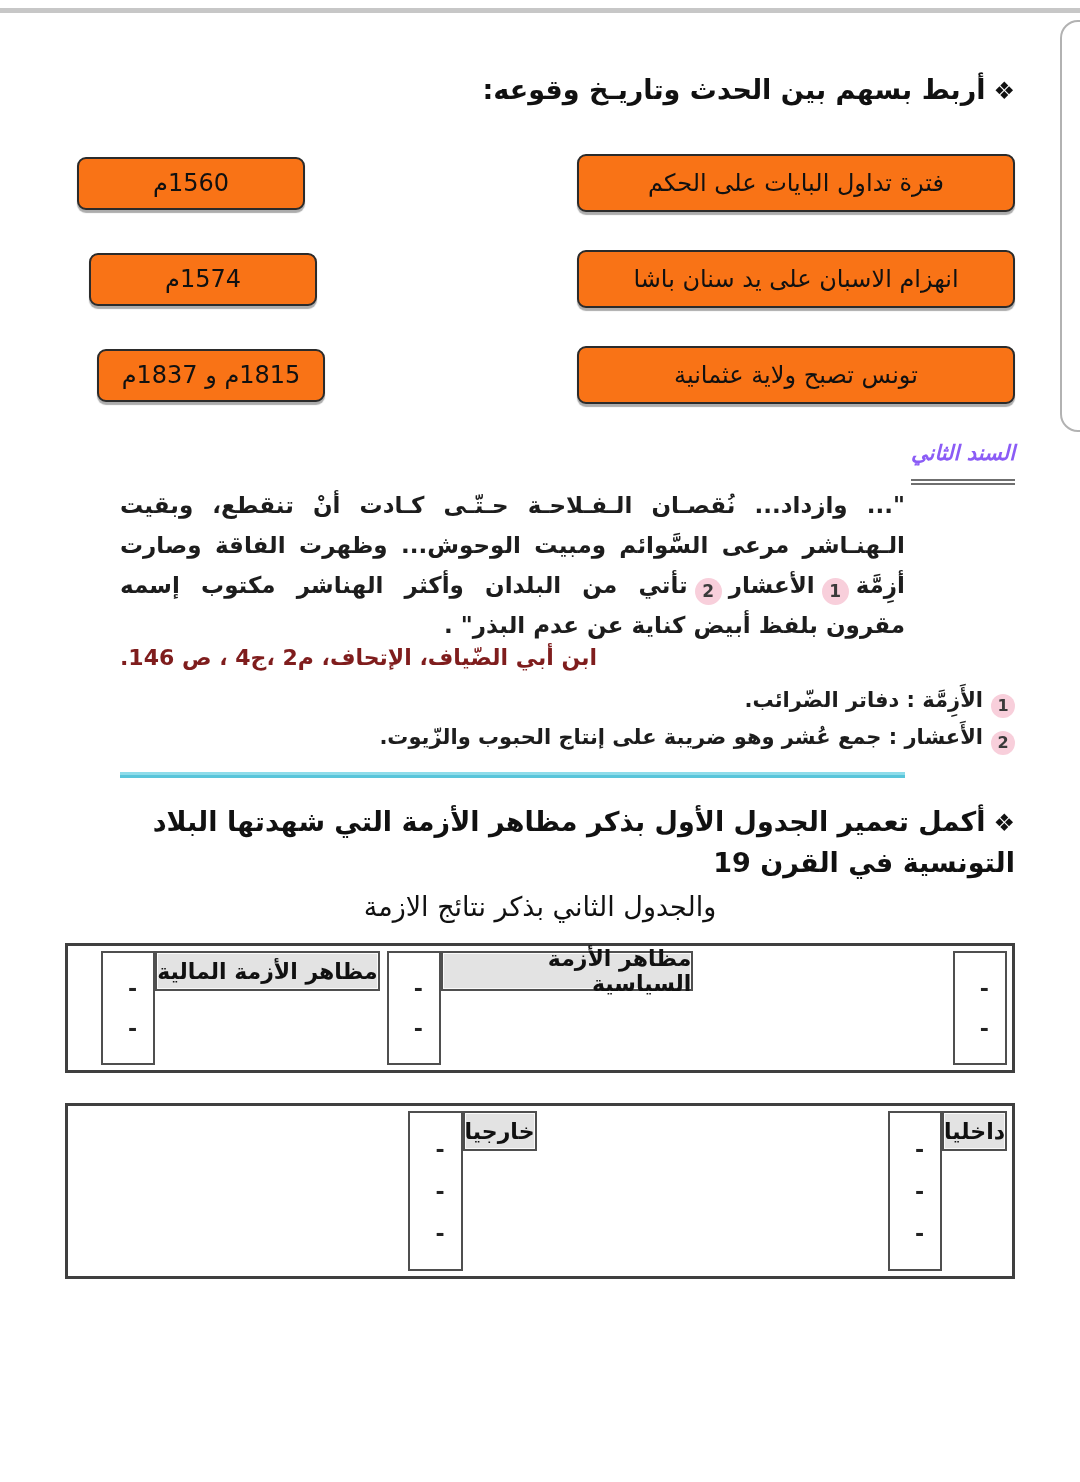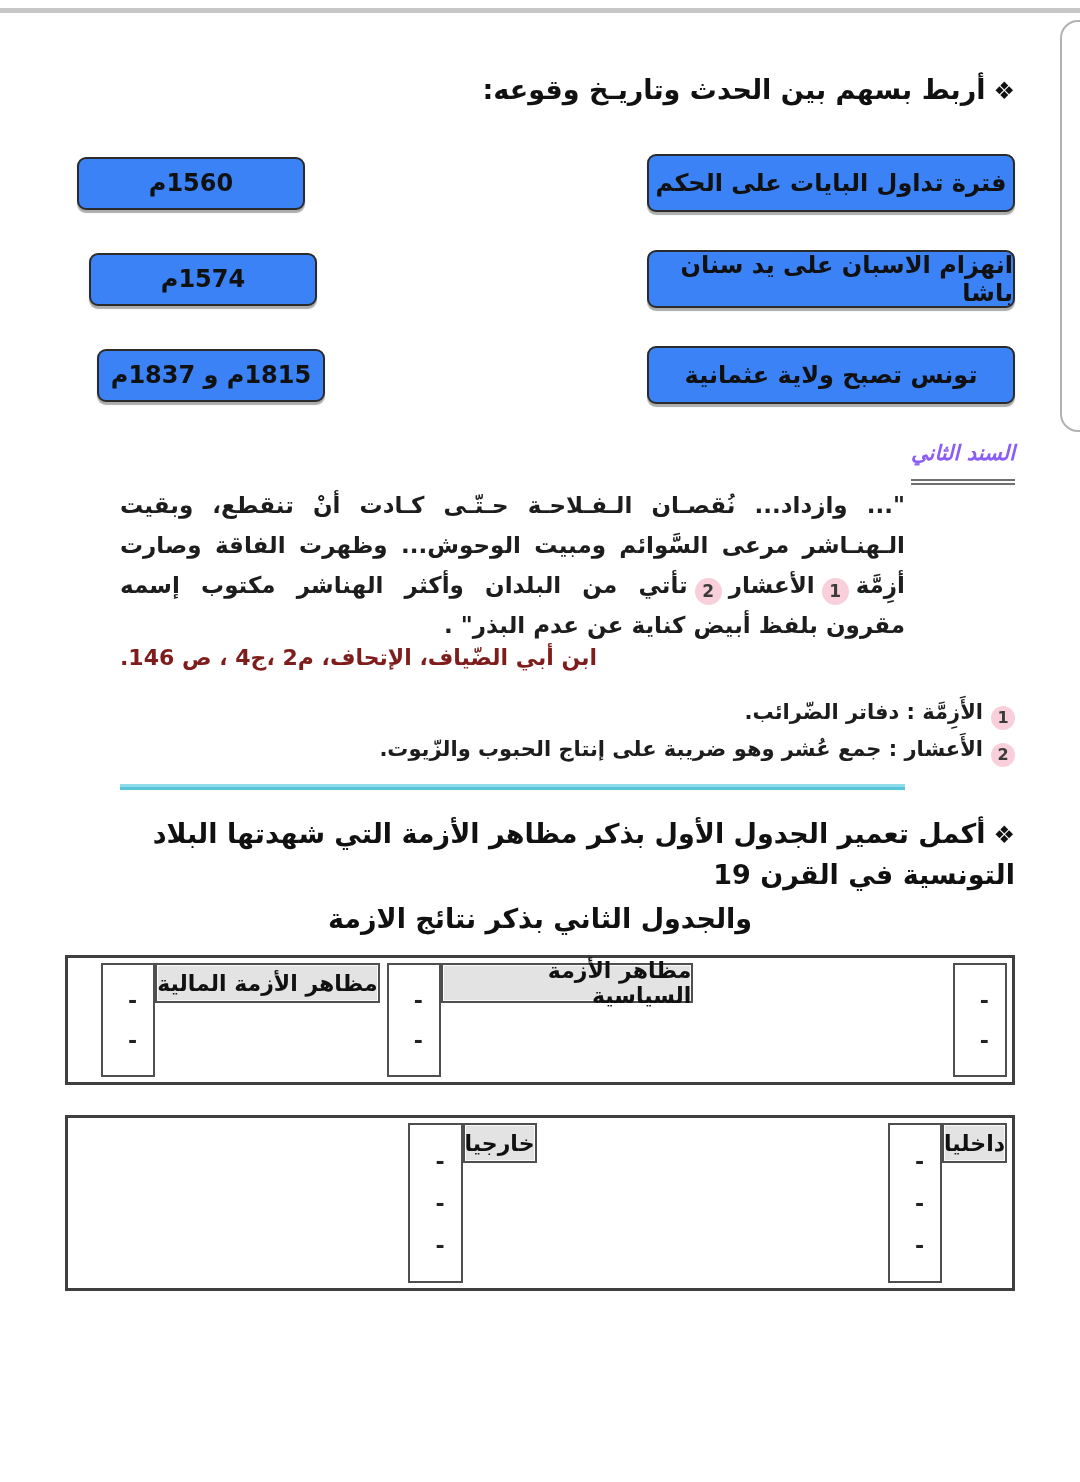--- a/index.html
+++ b/index.html
@@ -13,32 +13,32 @@
   .top-rule { position: absolute; top: 8px; left: 0; width: 100%; height: 5px; background: #c7c7c7; }
   .scroll-pill {
     position: absolute; top: 20px; right: -20px; width: 40px; height: 412px;
     background: #ffffff; border: 2px solid #b2b2b2; border-radius: 18px;
   }
   .content { position: relative; direction: rtl; padding: 70px 65px 0 65px; }
 
   
   .sec-title { font-size: 27px; font-weight: bold; color: #111; line-height: 40px; text-align: right; }
   .sec-title .bullet { font-size: 24px; margin-left: 8px; }
-  .sec-title-line2 { font-size: 27px; font-weight: bold; color: #111; line-height: 40px; text-align: center; margin-top: 4px; }
+  .sec-title-line2 { font-size: 27px; font-weight: normal; color: #111; line-height: 40px; text-align: center; margin-top: 4px; }
 
   
   .match-area { margin-top: 42px; }
   .match-row { display: flex; justify-content: space-between; align-items: center; margin-bottom: 36px; height: 60px; }
   .mbox {
-    background: #3b82f6; border: 2px solid #2b2b2b; border-radius: 9px;
+    background: #f97316; border: 2px solid #2b2b2b; border-radius: 9px;
     display: flex; align-items: center; justify-content: center;
-    font-weight: bold; color: #111; font-size: 24px;
+    font-weight: normal; color: #111; font-size: 24px;
     box-shadow: 0 3px 1px rgba(70,70,70,0.45);
   }
-  .event-box { width: 368px; height: 58px; }
+  .event-box { width: 438px; height: 58px; }
   .date-box  { width: 228px; height: 53px; }
   .ml1 { margin-left: 12px; } .ml2 { margin-left: 24px; } .ml3 { margin-left: 32px; }
 
   
   .sanad-head { margin-top: 30px; text-align: right; }
   .sanad-head span {
     font-size: 21px; font-weight: bold; font-style: italic; color: #8b5cf6;
     padding-bottom: 14px; border-bottom: 6px double #6f6f6f;
   }
   .sanad-para {
@@ -49,21 +49,21 @@
   .badge {
     display: inline-flex; align-items: center; justify-content: center;
     width: 27px; height: 27px; border-radius: 50%;
     background: #f8cfdb; color: #3a3a3a; font-size: 17px; font-weight: bold;
     margin: 0 7px; vertical-align: -4px;
   }
   .citation {
     margin: 0 110px 0 55px; text-align: left;
     color: #7f1d1d; font-weight: bold; font-size: 22px;
   }
-  .footnotes { margin-top: 24px; font-size: 21px; font-weight: bold; color: #1d1d1d; line-height: 37px; text-align: right; }
+  .footnotes { margin-top: 12px; font-size: 21px; font-weight: bold; color: #1d1d1d; line-height: 37px; text-align: right; }
   .footnote .badge { width: 24px; height: 24px; font-size: 16px; margin: 0 0 0 8px; }
 
   .teal-divider {
     margin: 16px 110px 0 55px; height: 3px;
     border-top: 3px solid #8edcea; border-bottom: 3px solid #59c5da;
   }
 
   .sec2 { margin-top: 24px; }
 
   

